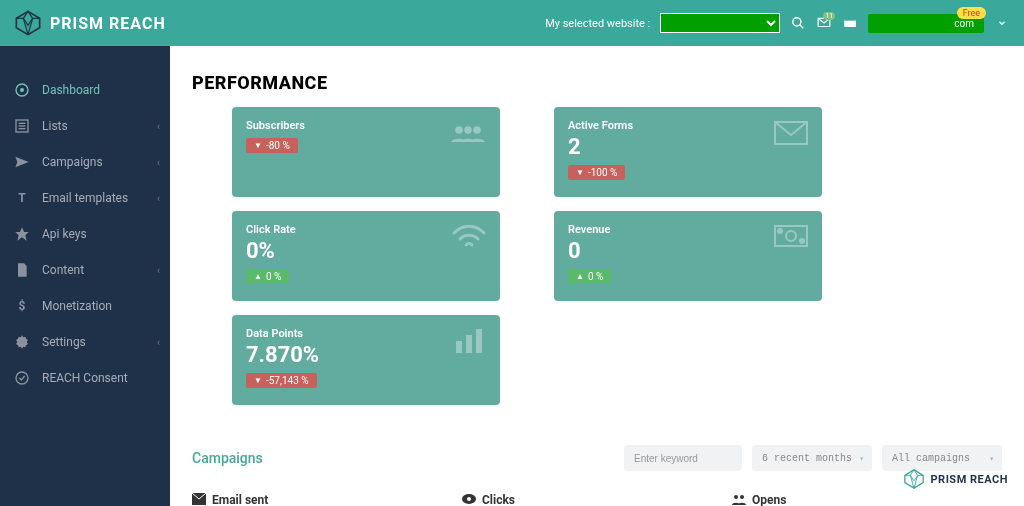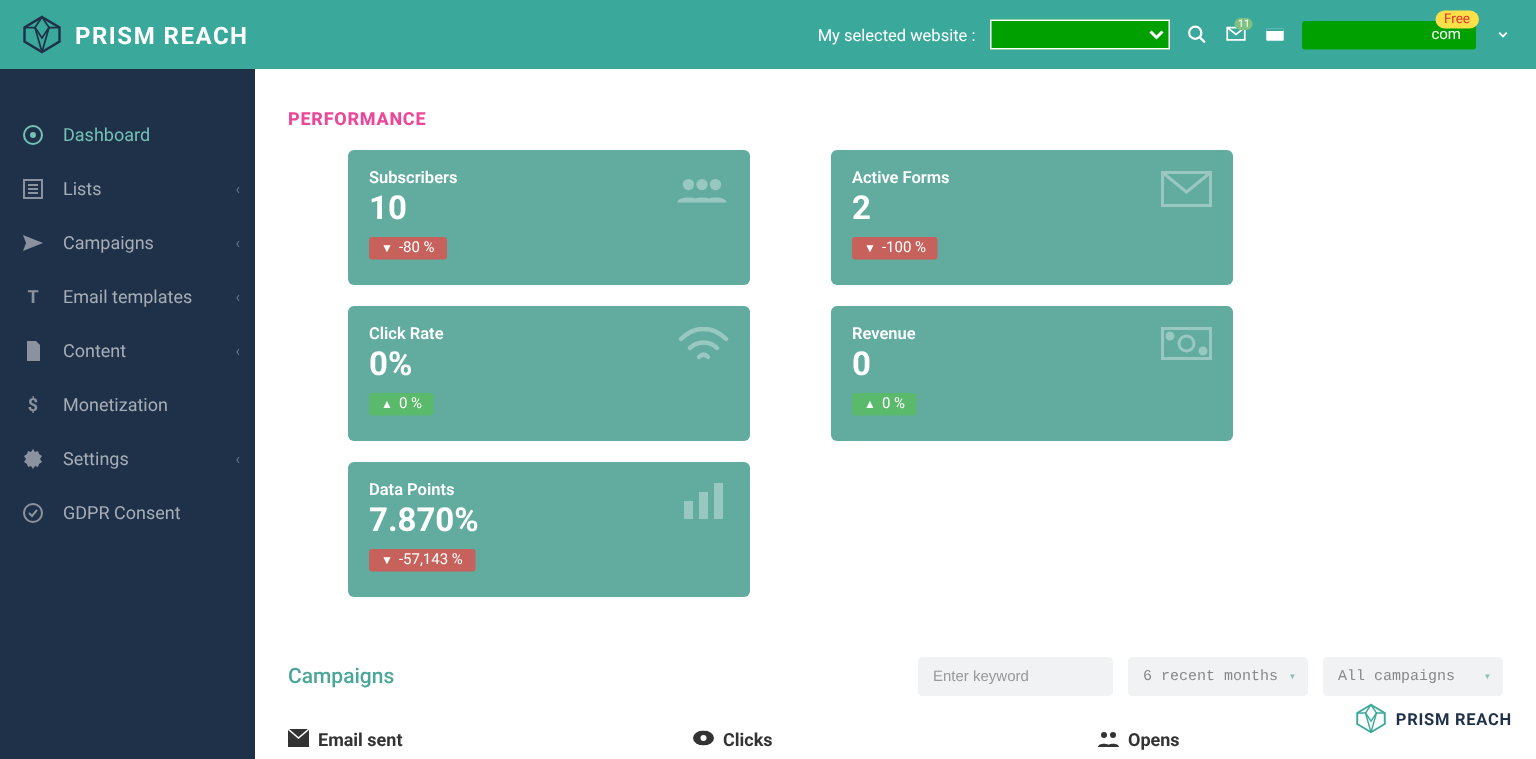--- a/index.html
+++ b/index.html
@@ -19,37 +19,37 @@
   
   .layout { display: flex; height: calc(100% - 46px); }
   .sidebar { width: 170px; background: #1f3148; color: #a7adb6; padding-top: 26px; }
   .sidebar-item { display: flex; align-items: center; gap: 12px; padding: 10px 14px; font-size: 12px; position: relative; cursor: pointer; }
   .sidebar-item.active { color: #74c1b7; }
   .sidebar-item.active .s-icon { color: #74c1b7; }
   .s-icon { width: 16px; height: 16px; display: flex; align-items: center; justify-content: center; color: #8a92a0; }
   .chevron { position: absolute; right: 10px; color: #6f7682; font-size: 10px; }
 
   .main { flex: 1; padding: 26px 22px 0 22px; background: #fff; overflow-y: auto; }
-  .section-title { font-size: 12px; font-weight: 800; color: #ec4899; letter-spacing: 0.5px; margin-bottom: 14px; }
+  .section-title { font-size: 18px; font-weight: 800; color: #000000; letter-spacing: 0.5px; margin-bottom: 14px; }
   .cards { display: flex; flex-wrap: wrap; gap: 14px; margin-bottom: 22px; }
   .card { width: 268px; height: 90px; border-radius: 4px; padding: 12px 14px; position: relative; color: #fff; }
   .card.teal { background: #62ab9f; margin-left: 40px; }
   .card-icon { position: absolute; right: 14px; top: 14px; opacity: 0.35; }
   .card-label { font-size: 11px; font-weight: 600; }
   .card-value { font-size: 22px; font-weight: 700; margin-top: 2px; }
   .delta { display: inline-flex; align-items: center; gap: 4px; background: rgba(217,83,79,0.85); color: #fff; font-size: 10px; border-radius: 2px; padding: 2px 8px; margin-top: 6px; }
   .delta.up { background: #5ab96a; }
   .delta .arr { font-size: 8px; }
 
   .campaigns-panel { background: #fff; padding: 18px 0 0 0; }
   .camp-head { display: flex; align-items: center; gap: 10px; }
   .camp-title { color: #4aa699; font-size: 14px; font-weight: 500; flex: 0 0 auto; }
   .camp-head .spacer { flex: 1; }
   .filter-input, .filter-select { font-size: 10px; color: #888; border: 0; background: #f1f2f3; border-radius: 3px; height: 26px; padding: 0 10px 0 10px; }
-  .filter-input { width: 130px; }
+  .filter-input { width: 118px; }
   .filter-select { width: 120px; text-align: left; position: relative; display: flex; align-items: center; font-family: Liberation Mono, monospace; }
   .filter-select .sel-chevron { position: absolute; right: 8px; color: #8fc0b8; font-size: 8px; }
   .filter-input::placeholder { color: #999; }
 
   .camp-metrics { display: flex; margin-top: 22px; }
   .metric { flex: 1; }
   .metric-head { display: flex; align-items: center; gap: 6px; font-size: 12px; font-weight: 700; color: #333; }
   .metric-head .mh-icon { width: 14px; height: 14px; color: #333; }
   .metric-sub { font-size: 10px; color: #a0a6af; margin-top: 2px; }
 
@@ -140,20 +140,28 @@
     <div class="sidebar-item">
       <span class="s-icon">
           <span style="font-weight:700;">T</span>
         </span>
       <span>Email templates</span>
       <span class="chevron">‹</span>
     </div>
     <div class="sidebar-item">
       <span class="s-icon">
           <svg width="16" height="16" viewBox="0 0 24 24" fill="currentColor">
+            <polygon points="12,2 15,9 22,9 17,14 19,22 12,17 5,22 7,14 2,9 9,9"></polygon>
+          </svg>
+        </span>
+      <span>Api keys</span>
+    </div>
+    <div class="sidebar-item">
+      <span class="s-icon">
+          <svg width="16" height="16" viewBox="0 0 24 24" fill="currentColor">
             <path d="M6 2h9l4 4v16H6z"></path>
           </svg>
         </span>
       <span>Content</span>
       <span class="chevron">‹</span>
     </div>
     <div class="sidebar-item">
       <span class="s-icon">
           <span style="font-weight:700;">$</span>
         </span>
@@ -169,38 +177,37 @@
       <span>Settings</span>
       <span class="chevron">‹</span>
     </div>
     <div class="sidebar-item">
       <span class="s-icon">
           <svg width="16" height="16" viewBox="0 0 24 24" fill="none" stroke="currentColor" stroke-width="2">
             <circle cx="12" cy="12" r="9"></circle>
             <polyline points="8,12 11,15 16,9"></polyline>
           </svg>
         </span>
-      <span>GDPR Consent</span>
+      <span>REACH Consent</span>
     </div>
   </div>
 
   <div class="main">
     <div class="section-title">PERFORMANCE</div>
 
     <div class="cards">
 
       <div class="card teal">
         <div class="card-icon"><svg width="36" height="24" viewBox="0 0 48 24" fill="#fff">
               <circle cx="12" cy="8" r="5"></circle>
               <circle cx="24" cy="8" r="5"></circle>
               <circle cx="36" cy="8" r="5"></circle>
               <path d="M2 24c0-6 20-6 20 0M14 24c0-6 20-6 20 0M26 24c0-6 20-6 20 0"></path>
             </svg></div>
         <div class="card-label">Subscribers</div>
-        <div class="card-value">10</div>
         <div class="delta">
             <span class="arr">▼</span>
             <span>-80 %</span>
           </div>
       </div>
 
       <div class="card teal">
         <div class="card-icon"><svg width="34" height="24" viewBox="0 0 34 24" fill="none" stroke="#fff" stroke-width="2">
               <rect x="1" y="1" width="32" height="22"></rect>
               <polyline points="1,1 17,14 33,1"></polyline>

